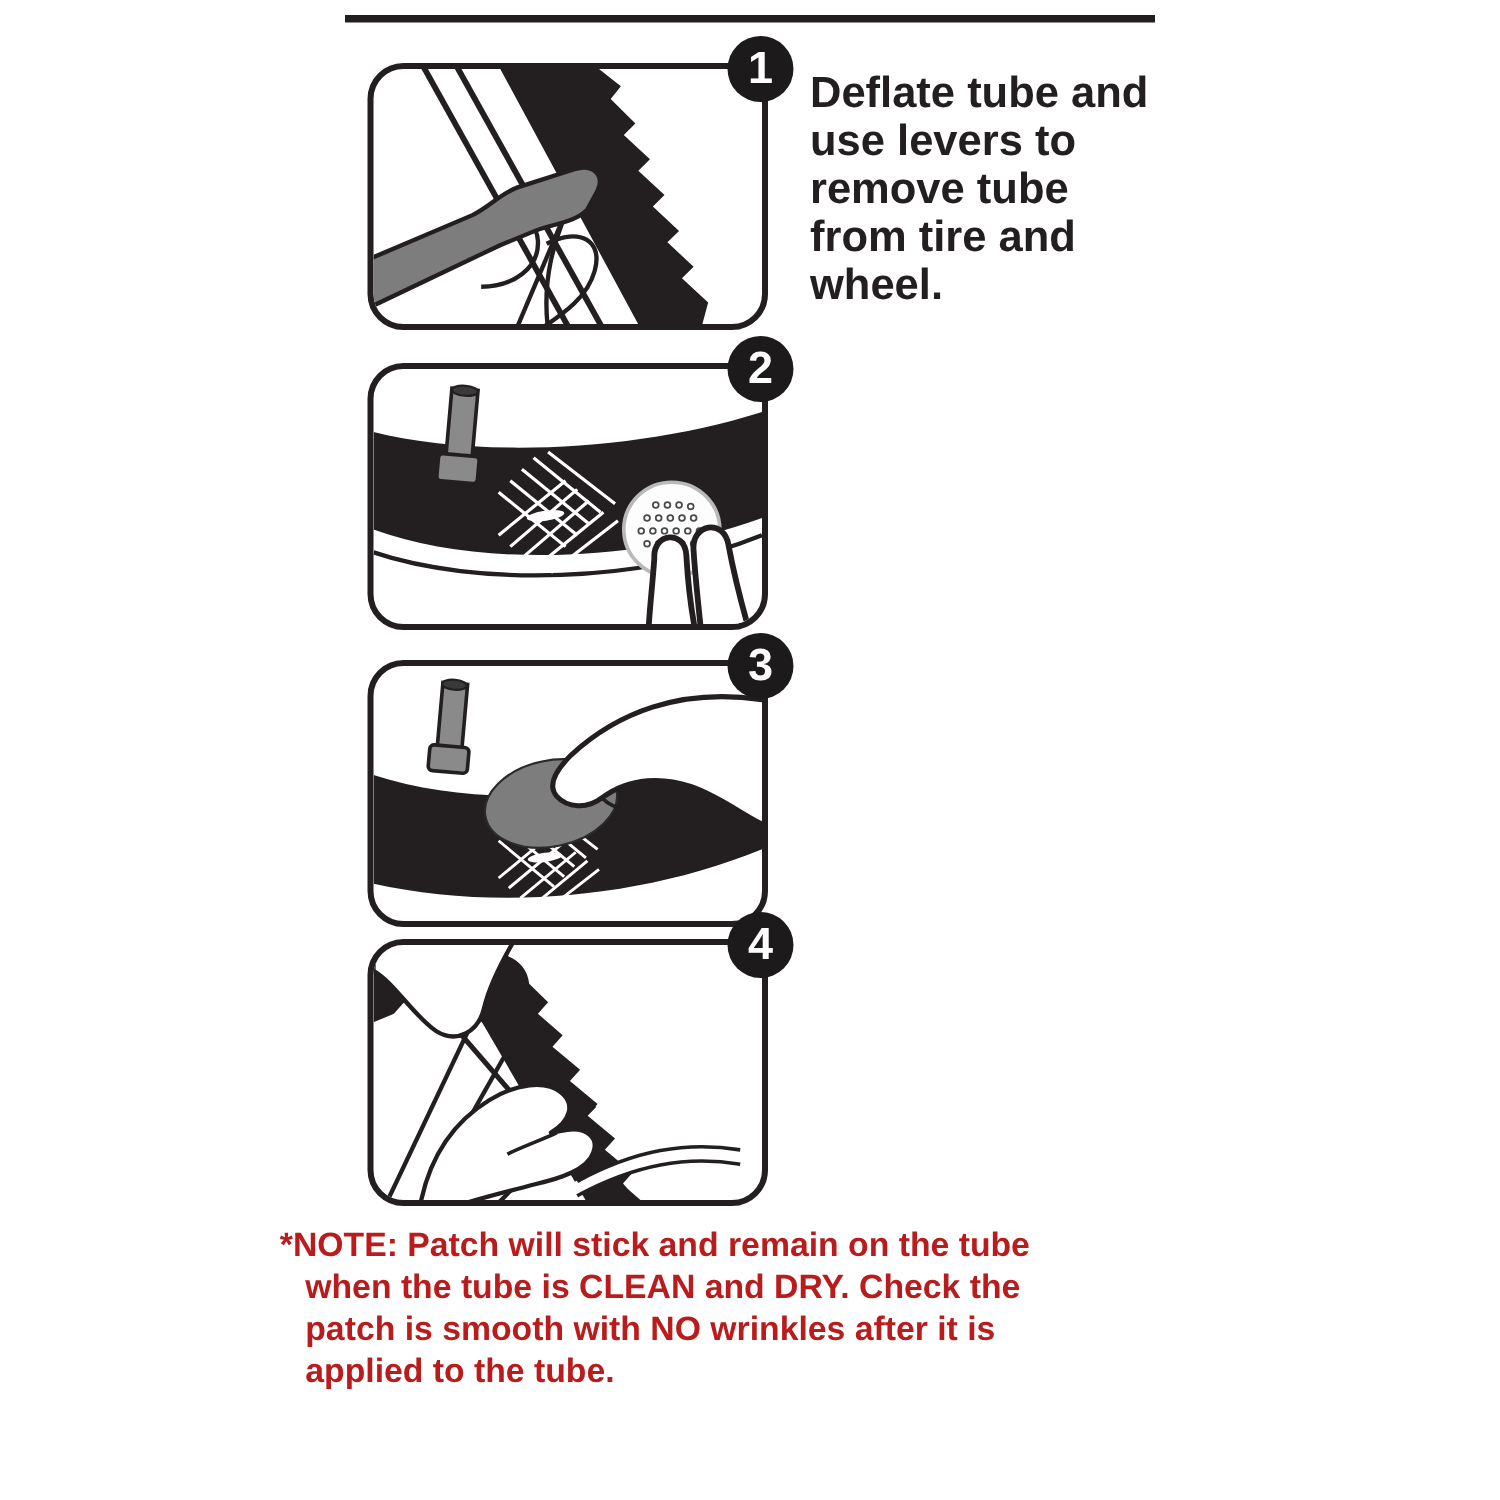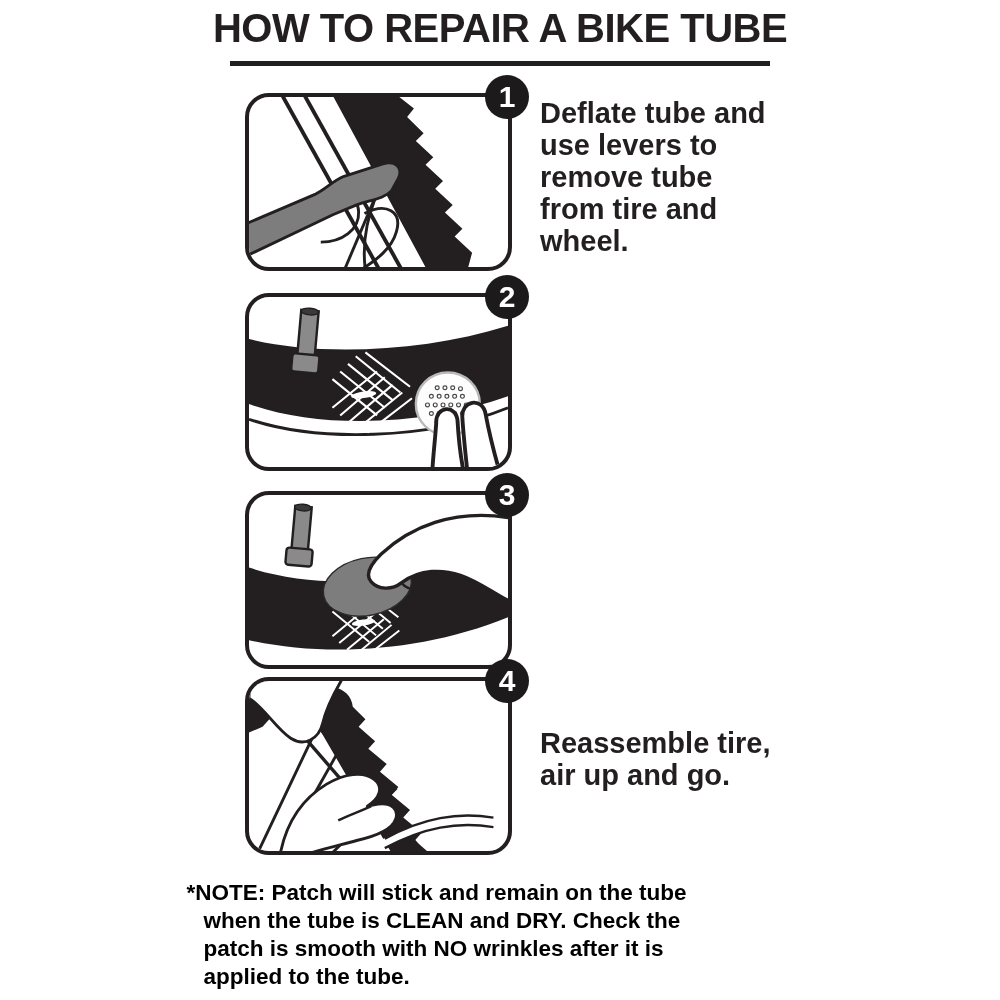--- a/index.html
+++ b/index.html
@@ -42,34 +42,33 @@
     margin:0 0 0 28px;width:310px;
     font-size:29px;font-weight:700;line-height:32px;
     white-space:pre-line;color:#231f20;
   }
   .step-1 .step-text{margin-top:4px;}
   .step-2 .step-text{margin-top:30px;}
   .step-3 .step-text{margin-top:0px;}
   .step-4 .step-text{margin-top:50px;}
 
   .note{
-    width:610px;margin:24px auto 0 auto;
+    width:610px;margin:12px auto 0 auto;
     font-size:22.5px;font-weight:700;line-height:28px;
-    padding-left:17px;text-indent:-17px;white-space:pre-line;color:#000000;
+    padding-left:17px;text-indent:-17px;white-space:pre-line;color:#b91c1c;
   }
 
   .ink{fill:#231f20;}
   .stroke-ink{stroke:#231f20;}
 </style>
 </head>
 <body>
 
 <div class="page">
 
-  <h1 class="title">HOW TO REPAIR A BIKE TUBE</h1>
   <div class="rule"></div>
 
   <div class="steps">
 
     <section class="step step-1">
       <div class="figure">
         <div class="art">
           <svg viewBox="0 0 267 178" preserveAspectRatio="none">
 
             <g>
@@ -222,22 +221,20 @@
             <path fill="#ffffff" class="stroke-ink" stroke-width="3" stroke-linejoin="round" d="M0,-2 L96,-2 C88,12 80,27 76,44 C72,61 57,69 43,60 C28,50 14,26 0,18 Z"></path>
 
             <g>
               <path fill="#ffffff" class="stroke-ink" stroke-width="3" stroke-linejoin="round" d="M32,182 C38,150 54,124 80,108 C98,97 118,94 129,103 C139,111 135,123 122,131 L133,129 C147,127 155,135 151,145 C147,157 128,163 111,167 C89,173 68,178 58,182 Z"></path>
               <path fill="none" class="stroke-ink" stroke-width="2.5" d="M92,146 C104,140 116,136 126,131"></path>
             </g>
           </svg>
         </div>
         <div class="badge">4</div>
       </div>
-      <p class="step-text">Reassemble tire,
-air up and go.</p>
     </section>
 
   </div>
 
   <p class="note">*NOTE: Patch will stick and remain on the tube
 when the tube is CLEAN and DRY. Check the
 patch is smooth with NO wrinkles after it is
 applied to the tube.</p>
 
 </div>

